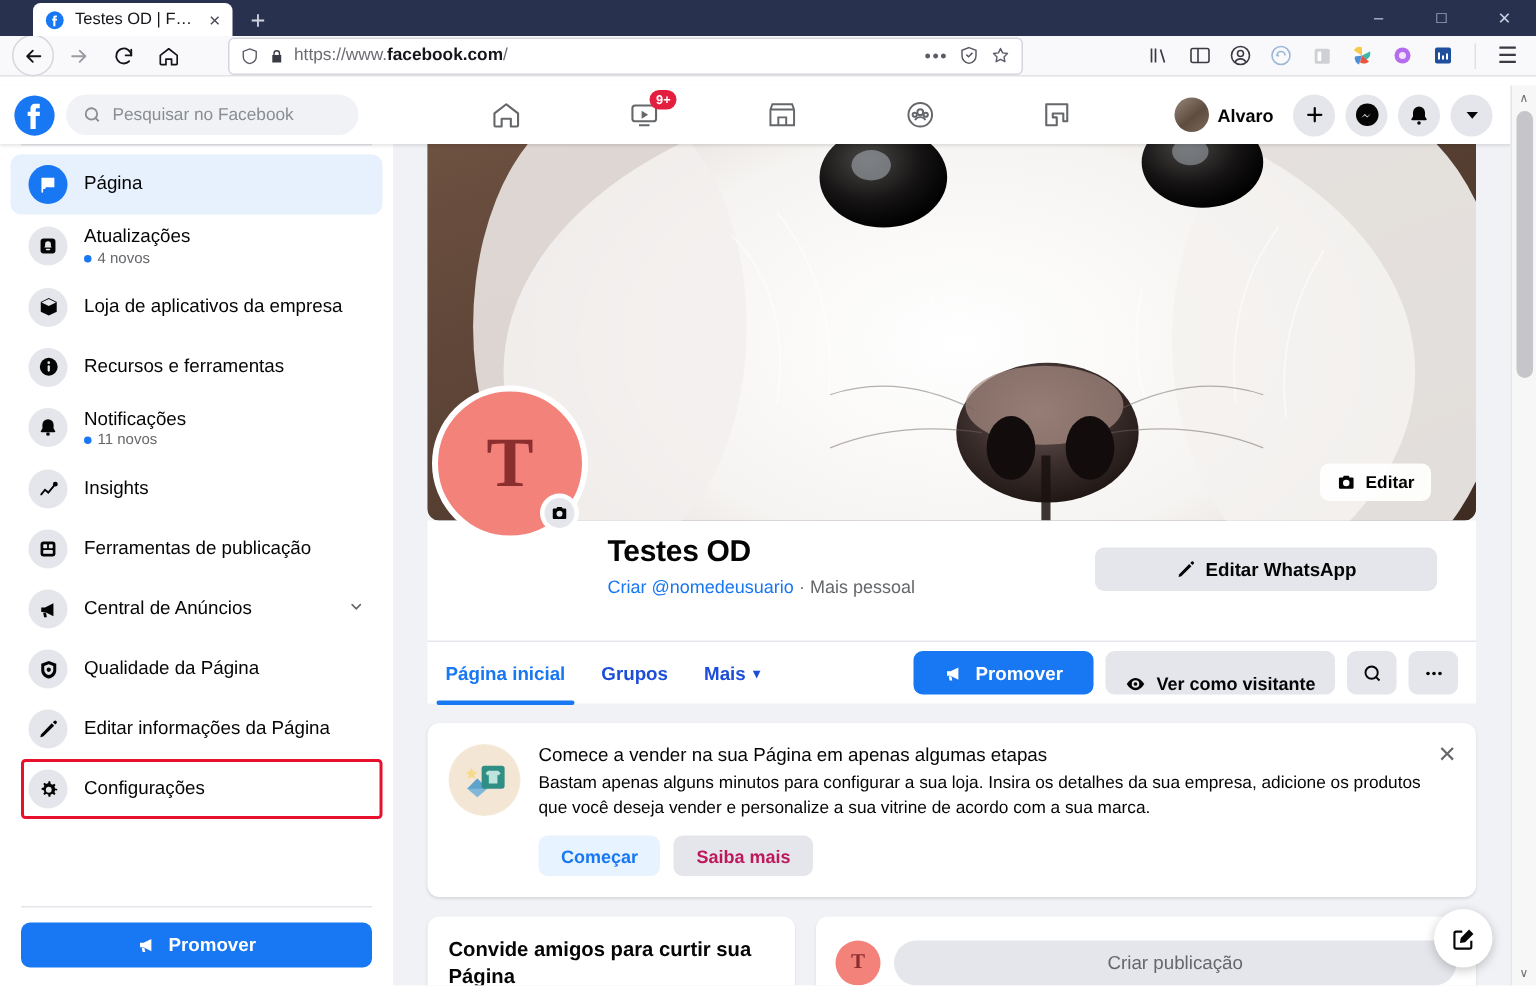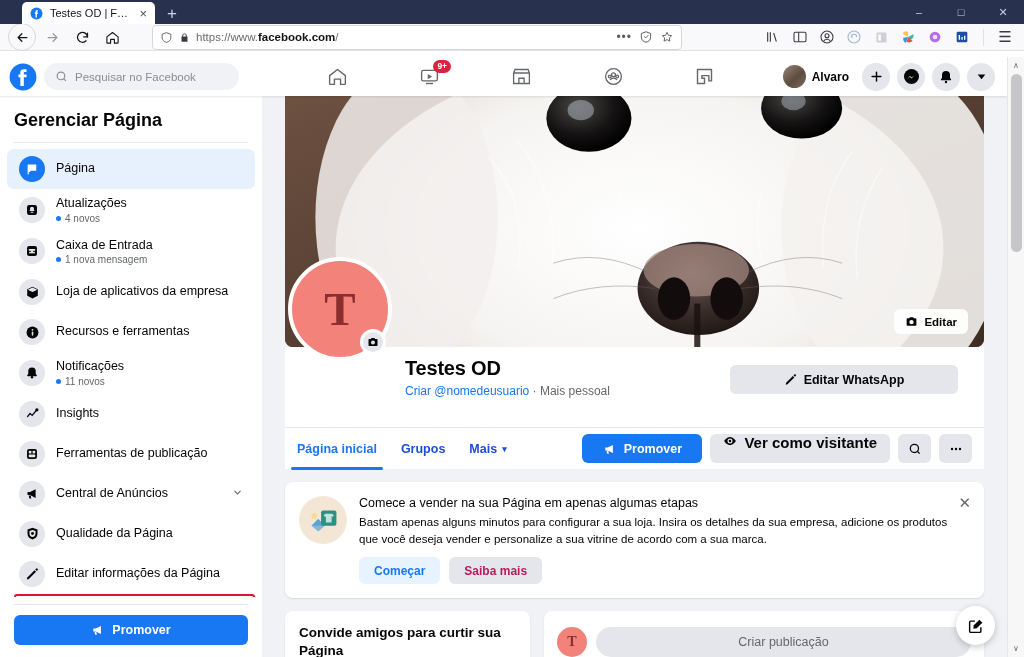--- a/index.html
+++ b/index.html
@@ -122,21 +122,21 @@
   .main {
     position: absolute; left: 262px; top: 96px; width: 745px; height: 561px;
     background: #f0f2f5; overflow: hidden;
   }
   .cover {
     position: relative; margin: 0 23px; height: 251px; border-radius: 0 0 8px 8px;
     overflow: hidden; background: #5c4434;
   }
   .cover-photo { position: absolute; inset: 0; }
   .btn-edit-cover {
-    position: absolute; right: 16px; bottom: 13px;
+    position: absolute; right: 30px; bottom: 13px;
     background: rgba(255,255,255,.92); border: none; border-radius: 6px;
     height: 25px; padding: 0 11px; font-size: 11.5px; font-weight: 700; color: #050505;
     display: flex; align-items: center; gap: 6px; cursor: pointer; font-family: inherit;
   }
   .profile-strip { position: relative; background: #fff; margin: 0 23px; padding: 0 0 0 0; }
   .avatar-big {
     position: absolute; left: 3px; top: -90px; width: 104px; height: 104px; border-radius: 50%;
     background: #f2827a; border: 4px solid #fff; display: flex; align-items: center; justify-content: center;
     color: #8b2e2e; font-size: 47px; font-weight: 700; font-family: "Liberation Serif", serif;
   }
@@ -169,22 +169,22 @@
     background: #1877f2; border-radius: 2px;
   }
   .tabs-actions { margin-left: auto; display: flex; align-items: center; gap: 8px; }
   .btn-blue {
     background: #1877f2; color: #fff; border: none; border-radius: 6px; height: 29px;
     padding: 0 14px; font-size: 12.5px; font-weight: 700; font-family: inherit; cursor: pointer;
     display: flex; align-items: center; gap: 7px; min-width: 120px; justify-content: center;
   }
   .btn-grey {
     background: #e4e6eb; color: #050505; border: none; border-radius: 6px; height: 29px;
-    padding: 0 13px; font-size: 15px; font-weight: 700; font-family: inherit; cursor: pointer;
-    display: flex; align-items: flex-start; gap: 7px;
+    padding: 0 13px; font-size: 12px; font-weight: 700; font-family: inherit; cursor: pointer;
+    display: flex; align-items: flex-end; gap: 7px;
   }
   .btn-icon-sq {
     width: 33px; height: 29px; background: #e4e6eb; border: none; border-radius: 6px;
     display: flex; align-items: center; justify-content: center; cursor: pointer;
   }
   
   .promo {
     margin: 13px 23px 0 23px; background: #fff; border-radius: 8px;
     display: flex; gap: 12px; padding: 14px 14px 14px 14px; position: relative;
     box-shadow: 0 1px 2px rgba(0,0,0,.1);
@@ -427,21 +427,20 @@
       </div>
       <div class="circbtn">
         <svg width="13" height="13" viewBox="0 0 24 24" fill="#050505">
             <path d="M5 8.5h14L12 17z"></path>
           </svg>
       </div>
     </div>
   </div>
 
   <div class="sidebar">
-    <div class="sb-title">Gerenciar Página</div>
     <div class="sb-divider"></div>
 
     <div class="sb-item active">
       <div class="sb-ico blue">
         <svg width="15" height="15" viewBox="0 0 24 24" fill="#fff">
             <path d="M5 4h13v10H9l-1 2H5z"></path>
             <rect x="4.2" y="4" width="1.8" height="16" rx=".8"></rect>
           </svg>
       </div>
       <div class="sb-txt">
@@ -459,36 +458,20 @@
       </div>
       <div class="sb-txt">
         <div class="sb-label">Atualizações</div>
         <div class="sb-sub">
             <span class="dot"></span>
             <span>4 novos</span>
           </div>
       </div>
     </div>
 
-    <div class="sb-item">
-      <div class="sb-ico">
-        <svg width="14" height="14" viewBox="0 0 24 24" fill="#050505">
-            <rect x="3.5" y="3.5" width="17" height="17" rx="3.5"></rect>
-            <path d="M6.5 8.5h11v3h-3a2 2 0 01-5 0h-3z" fill="#e4e6eb"></path>
-            <path d="M7 13.5h10v2.5H7z" fill="#e4e6eb"></path>
-          </svg>
-      </div>
-      <div class="sb-txt">
-        <div class="sb-label">Caixa de Entrada</div>
-        <div class="sb-sub">
-            <span class="dot"></span>
-            <span>1 nova mensagem</span>
-          </div>
-      </div>
-    </div>
 
     <div class="sb-item">
       <div class="sb-ico">
         <svg width="15" height="15" viewBox="0 0 24 24" fill="#050505">
             <path d="M12 2.6l8.5 4.2v10.4L12 21.4 3.5 17.2V6.8z"></path>
             <path d="M12 11.3L4.3 7.4 12 3.8l7.7 3.6z" fill="#e4e6eb"></path>
           </svg>
       </div>
       <div class="sb-txt">
         <div class="sb-label">Loja de aplicativos da empresa</div>

